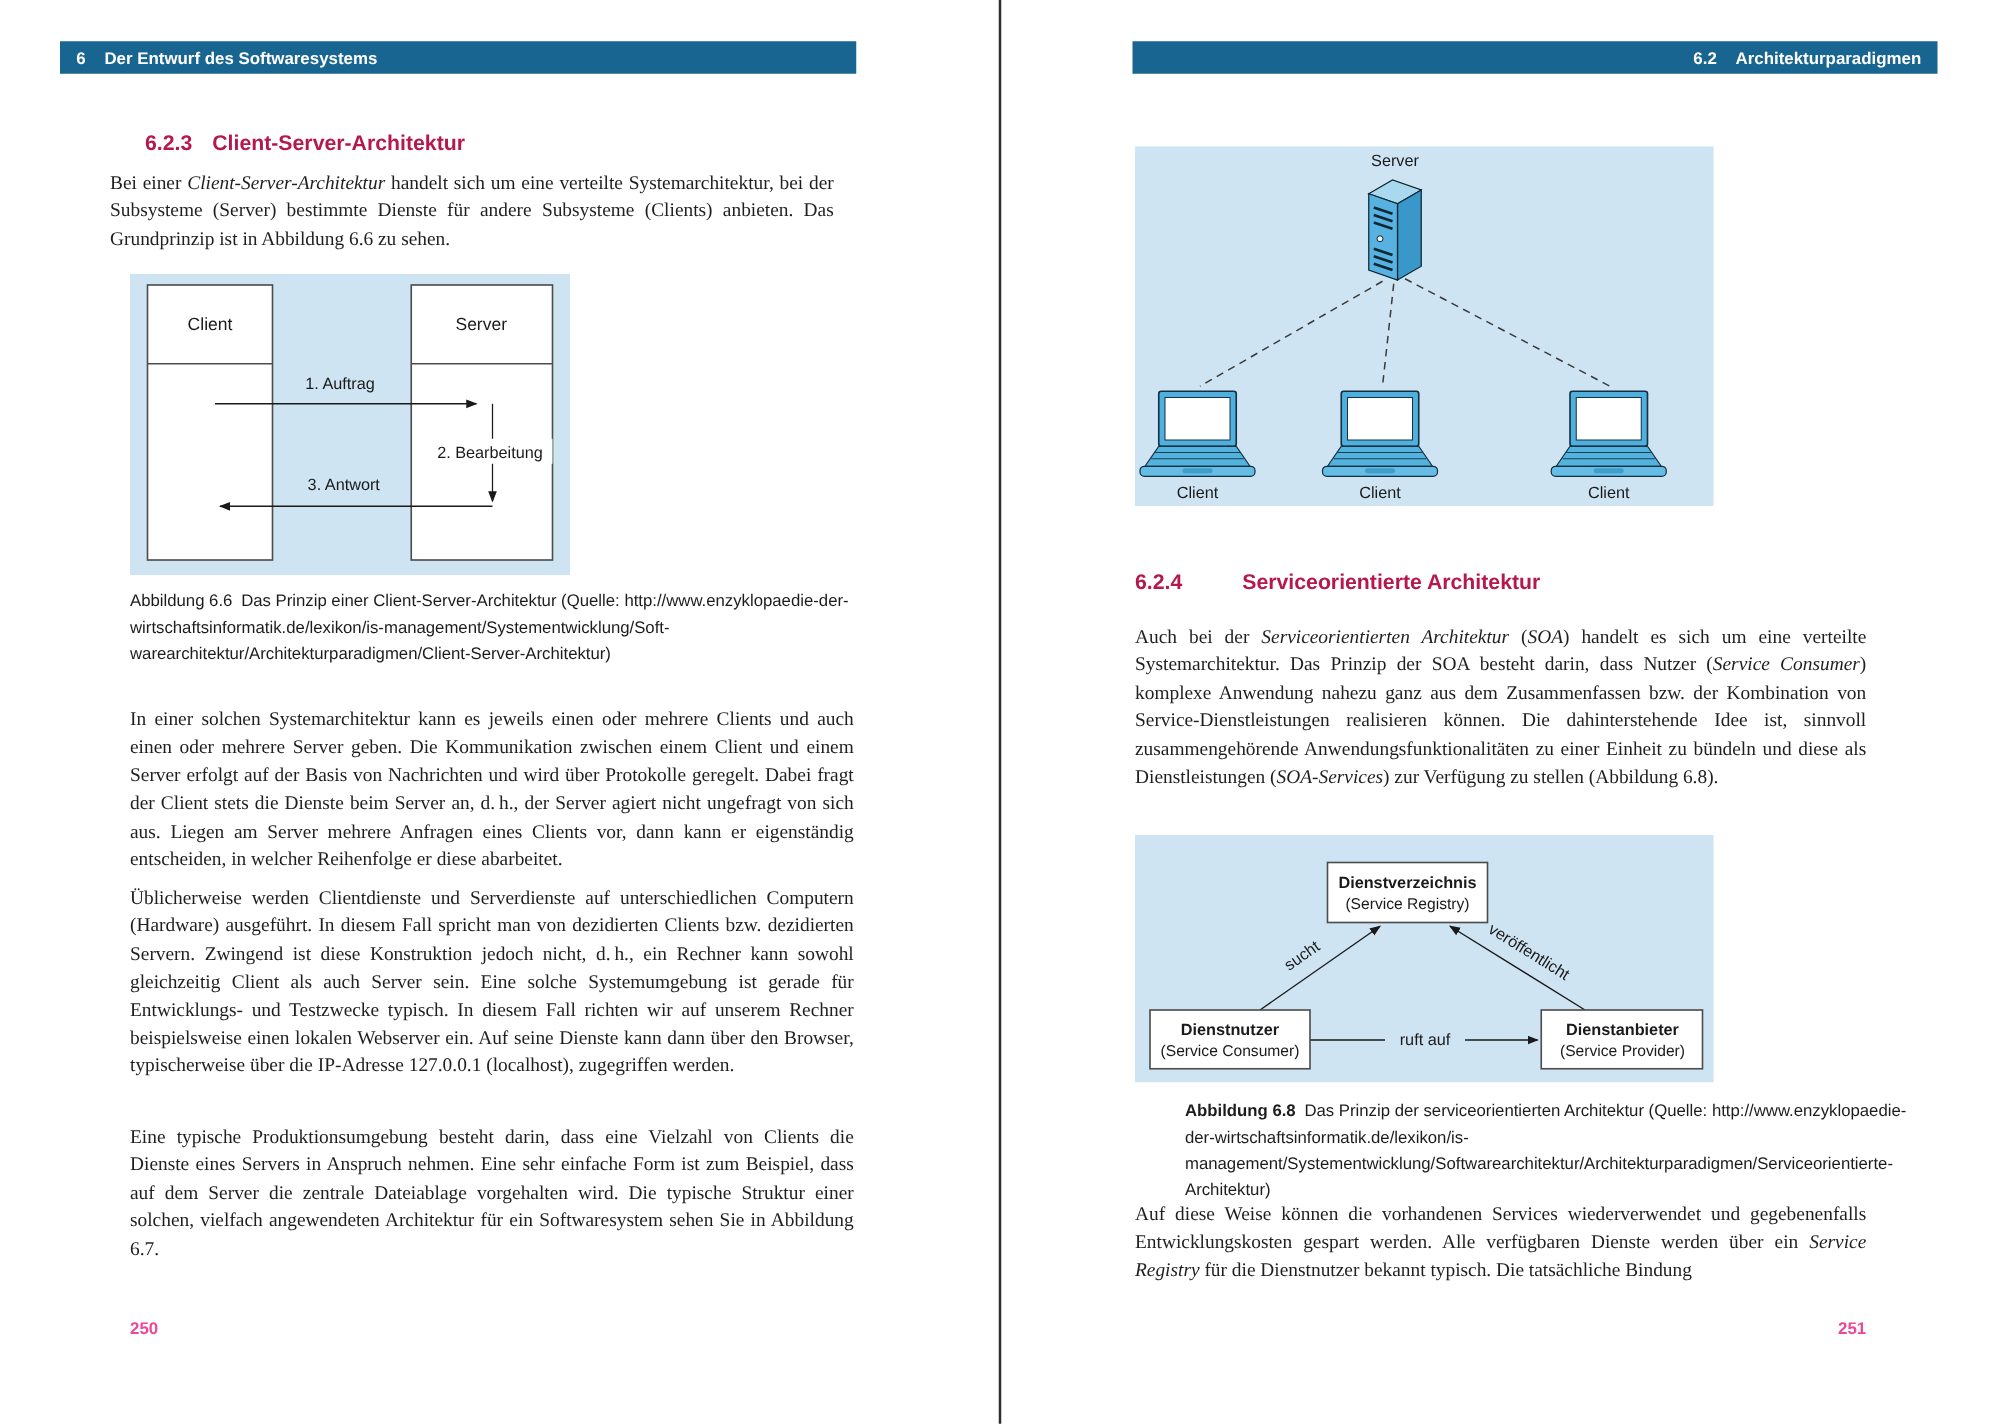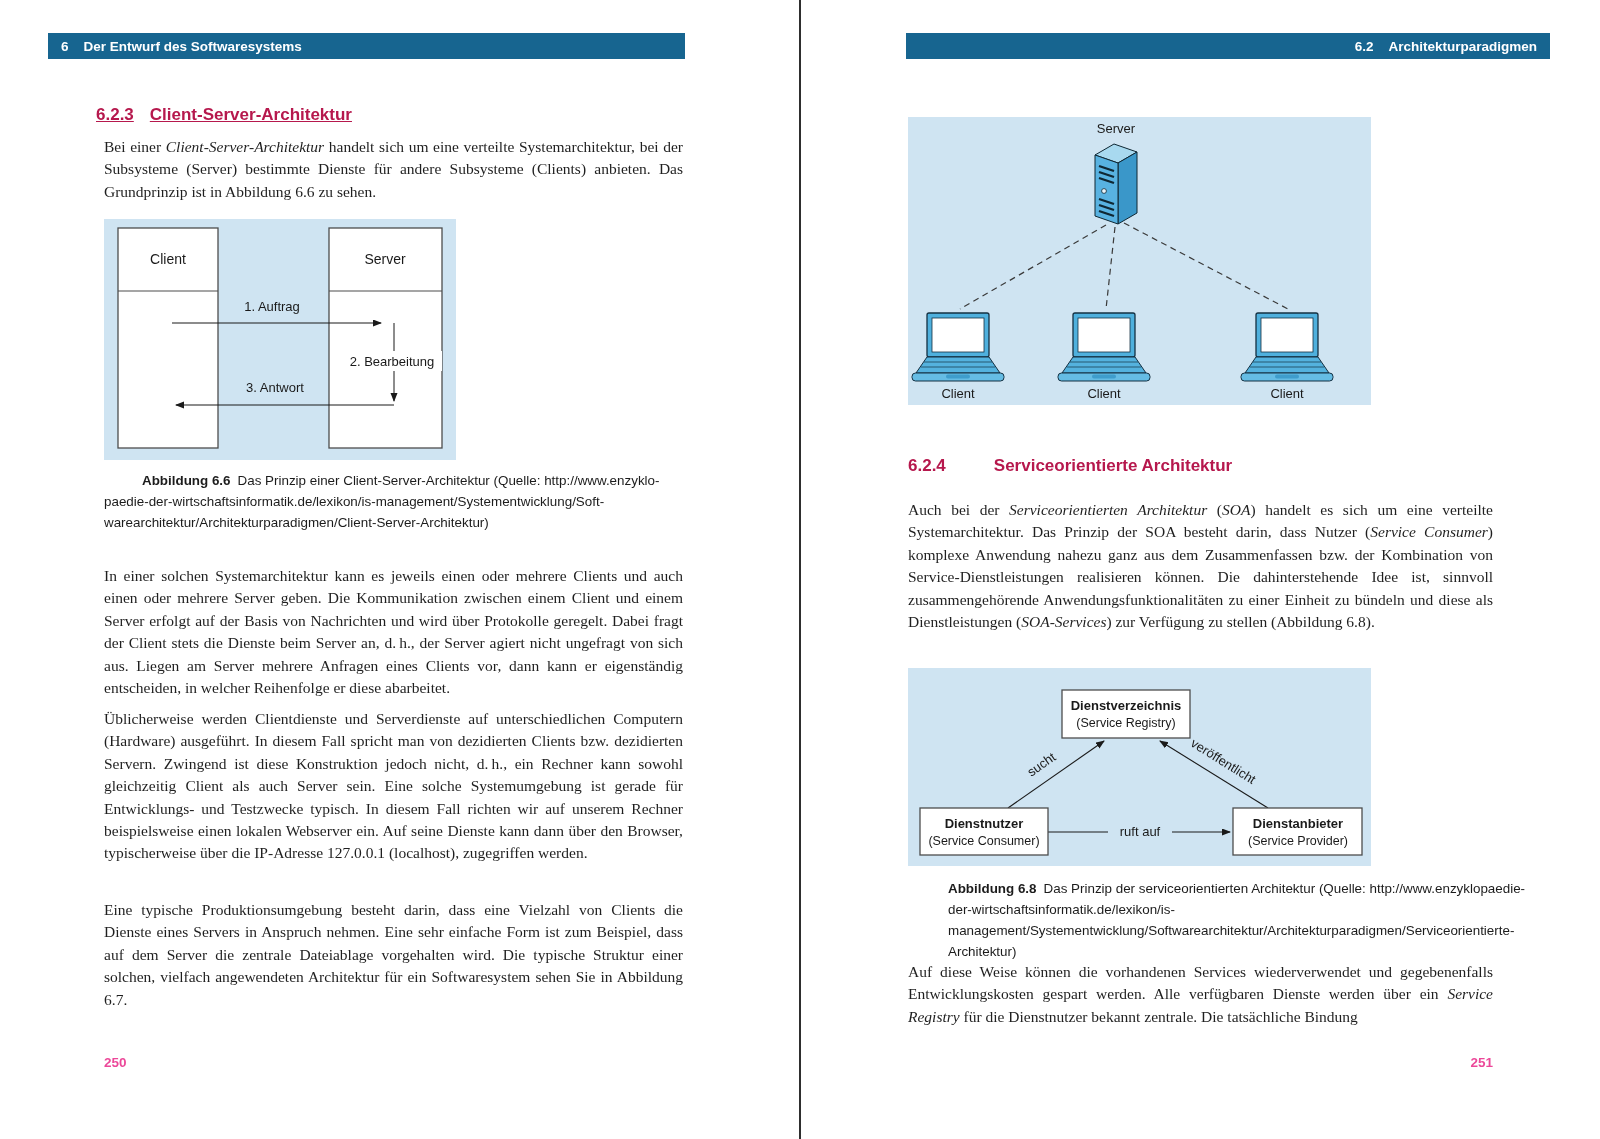--- a/index.html
+++ b/index.html
@@ -35,26 +35,26 @@
 </head>
 <body>
 
 <div class="page" id="page-left">
 
   <div class="runhead left">
     <span>6</span>
     <span>Der Entwurf des Softwaresystems</span>
   </div>
 
-  <div class="heading" style="left:96px;top:105px;text-decoration:underline;">
+  <div class="heading" style="left:116px;top:105px;">
     <span>6.2.3</span>
     <span>Client-Server-Architektur</span>
   </div>
 
-  <div class="body-par" style="left:104px;top:136px;width:579px;"><span>Bei einer </span><span style="font-style: italic;">Client-Server-Architektur</span><span> handelt sich um eine verteilte Systemarchitektur, bei der Subsysteme (Server) bestimmte Dienste für andere Subsysteme (Clients) anbieten. Das Grundprinzip ist in Abbildung 6.6 zu sehen.</span></div>
+  <div class="body-par" style="left:88px;top:136px;width:579px;"><span>Bei einer </span><span style="font-style: italic;">Client-Server-Architektur</span><span> handelt sich um eine verteilte Systemarchitektur, bei der Subsysteme (Server) bestimmte Dienste für andere Subsysteme (Clients) anbieten. Das Grundprinzip ist in Abbildung 6.6 zu sehen.</span></div>
 
   <div class="figure" style="left:104px;top:219px;">
     <svg width="352" height="241" viewBox="0 0 352 241">
       <defs>
         <marker id="ah1" markerWidth="9" markerHeight="8" refX="8" refY="3.5" orient="auto" markerUnits="userSpaceOnUse">
           <polygon points="0,0 9,3.5 0,7" fill="#1a1a1a"></polygon>
         </marker>
       </defs>
       <rect x="0" y="0" width="352" height="241" fill="#cfe4f2"></rect>
       <rect x="14" y="9" width="100" height="220" fill="#ffffff" stroke="#4d4d4d" stroke-width="1.3"></rect>
@@ -66,21 +66,21 @@
       <text x="168" y="92" text-anchor="middle" class="fig-label">1. Auftrag</text>
       <line x1="68" y1="104" x2="277" y2="104" stroke="#1a1a1a" stroke-width="1.1" marker-end="url(#ah1)"></line>
       <line x1="290" y1="104" x2="290" y2="182" stroke="#1a1a1a" stroke-width="1" marker-end="url(#ah1)"></line>
       <rect x="237" y="132" width="101" height="20" fill="#ffffff"></rect>
       <text x="288" y="147" text-anchor="middle" class="fig-label">2. Bearbeitung</text>
       <text x="171" y="173" text-anchor="middle" class="fig-label">3. Antwort</text>
       <line x1="290" y1="186" x2="72" y2="186" stroke="#1a1a1a" stroke-width="1.1" marker-end="url(#ah1)"></line>
     </svg>
   </div>
 
-  <div class="caption" style="left:104px;top:470px;width:579px;"><span style="font-weight: 700; margin-right: 7px; margin-left: 38px;">Abbildung 6.6</span><span>Das Prinzip einer Client-Server-Architektur (Quelle: http://www.enzyklo­paedie-der-wirtschaftsinformatik.de/lexikon/is-management/Systementwicklung/Soft­warearchitektur/Architekturparadigmen/Client-Server-Architektur)</span></div>
+  <div class="caption" style="left:104px;top:470px;width:579px;"><span style="font-weight: 400; margin-right: 7px;">Abbildung 6.6</span><span>Das Prinzip einer Client-Server-Architektur (Quelle: http://www.enzyklo­paedie-der-wirtschaftsinformatik.de/lexikon/is-management/Systementwicklung/Soft­warearchitektur/Architekturparadigmen/Client-Server-Architektur)</span></div>
 
   <div class="body-par" style="left:104px;top:565px;width:579px;"><span>In einer solchen Systemarchitektur kann es jeweils einen oder mehrere Clients und auch einen oder mehrere Server geben. Die Kommunikation zwischen einem Client und einem Server erfolgt auf der Basis von Nachrichten und wird über Protokolle geregelt. Dabei fragt der Client stets die Dienste beim Server an, d. h., der Server agiert nicht ungefragt von sich aus. Liegen am Server mehrere Anfragen eines Clients vor, dann kann er eigenständig entscheiden, in welcher Reihenfolge er diese abarbeitet.</span></div>
   <div class="body-par" style="left:104px;top:708px;width:579px;"><span>Üblicherweise werden Clientdienste und Serverdienste auf unterschiedlichen Com­putern (Hardware) ausgeführt. In diesem Fall spricht man von dezidierten Clients bzw. dezidierten Servern. Zwingend ist diese Konstruktion jedoch nicht, d. h., ein Rechner kann sowohl gleichzeitig Client als auch Server sein. Eine solche Systemum­gebung ist gerade für Entwicklungs- und Testzwecke typisch. In diesem Fall richten wir auf unserem Rechner beispielsweise einen lokalen Webserver ein. Auf seine Dienste kann dann über den Browser, typischerweise über die IP-Adresse 127.0.0.1 (localhost), zugegriffen werden.</span></div>
   <div class="body-par" style="left:104px;top:899px;width:579px;"><span>Eine typische Produktionsumgebung besteht darin, dass eine Vielzahl von Clients die Dienste eines Servers in Anspruch nehmen. Eine sehr einfache Form ist zum Bei­spiel, dass auf dem Server die zentrale Dateiablage vorgehalten wird. Die typische Struktur einer solchen, vielfach angewendeten Architektur für ein Softwaresystem sehen Sie in Abbildung 6.7.</span></div>
 
   <div class="pagenum" style="left:104px;">250</div>
 </div>
 
 <div class="page" id="page-right">
 
@@ -185,18 +185,18 @@
       <text x="76" y="177" text-anchor="middle" class="fig-label-sm">(Service Consumer)</text>
 
       <rect x="325" y="140" width="129" height="47" fill="#ffffff" stroke="#4d4d4d" stroke-width="1.3"></rect>
       <text x="390" y="160" text-anchor="middle" class="fig-bold">Dienstanbieter</text>
       <text x="390" y="177" text-anchor="middle" class="fig-label-sm">(Service Provider)</text>
     </svg>
   </div>
 
   <div class="caption" style="left:108px;top:878px;width:585px;margin-left:40px;"><span style="font-weight: 700; margin-right: 7px;">Abbildung 6.8</span><span>Das Prinzip der serviceorientierten Architektur (Quelle: http://www.enzy­klopaedie-der-wirtschaftsinformatik.de/lexikon/is-management/Systementwicklung/Softwarearchitektur/Architekturparadigmen/Serviceorientierte-Architektur)</span></div>
 
-  <div class="body-par" style="left:108px;top:961px;width:585px;"><span>Auf diese Weise können die vorhandenen Services wiederverwendet und gegebenen­falls Entwicklungskosten gespart werden. Alle verfügbaren Dienste werden über ein </span><span style="font-style: italic;">Service Registry</span><span> für die Dienstnutzer bekannt zentrale. Die tatsächliche Bindung</span></div>
+  <div class="body-par" style="left:108px;top:961px;width:585px;"><span>Auf diese Weise können die vorhandenen Services wiederverwendet und gegebenen­falls Entwicklungskosten gespart werden. Alle verfügbaren Dienste werden über ein </span><span style="font-style: italic;">Service Registry</span><span> für die Dienstnutzer bekannt typisch. Die tatsächliche Bindung</span></div>
 
   <div class="pagenum" style="left:108px;width:585px;text-align:right;">251</div>
 </div>
 
 <div class="spine"></div>
 
 </body></html>

